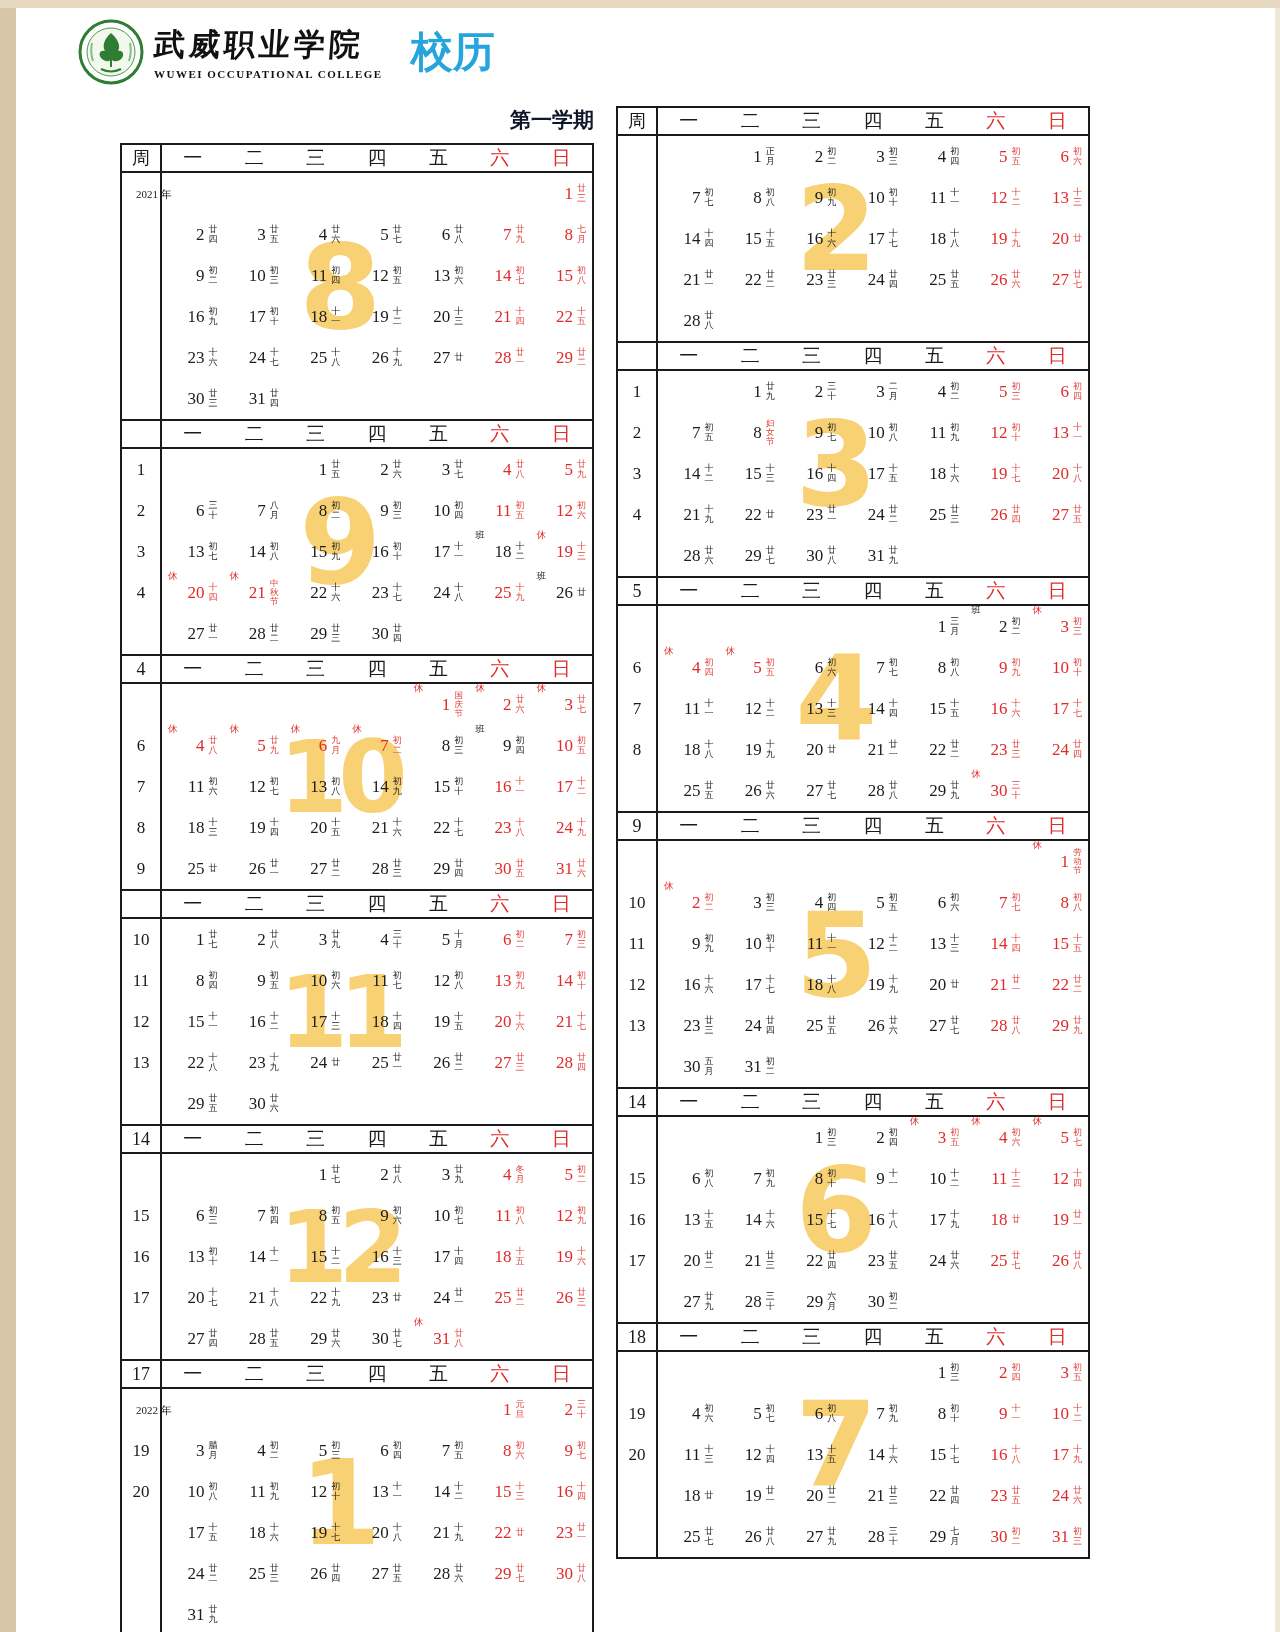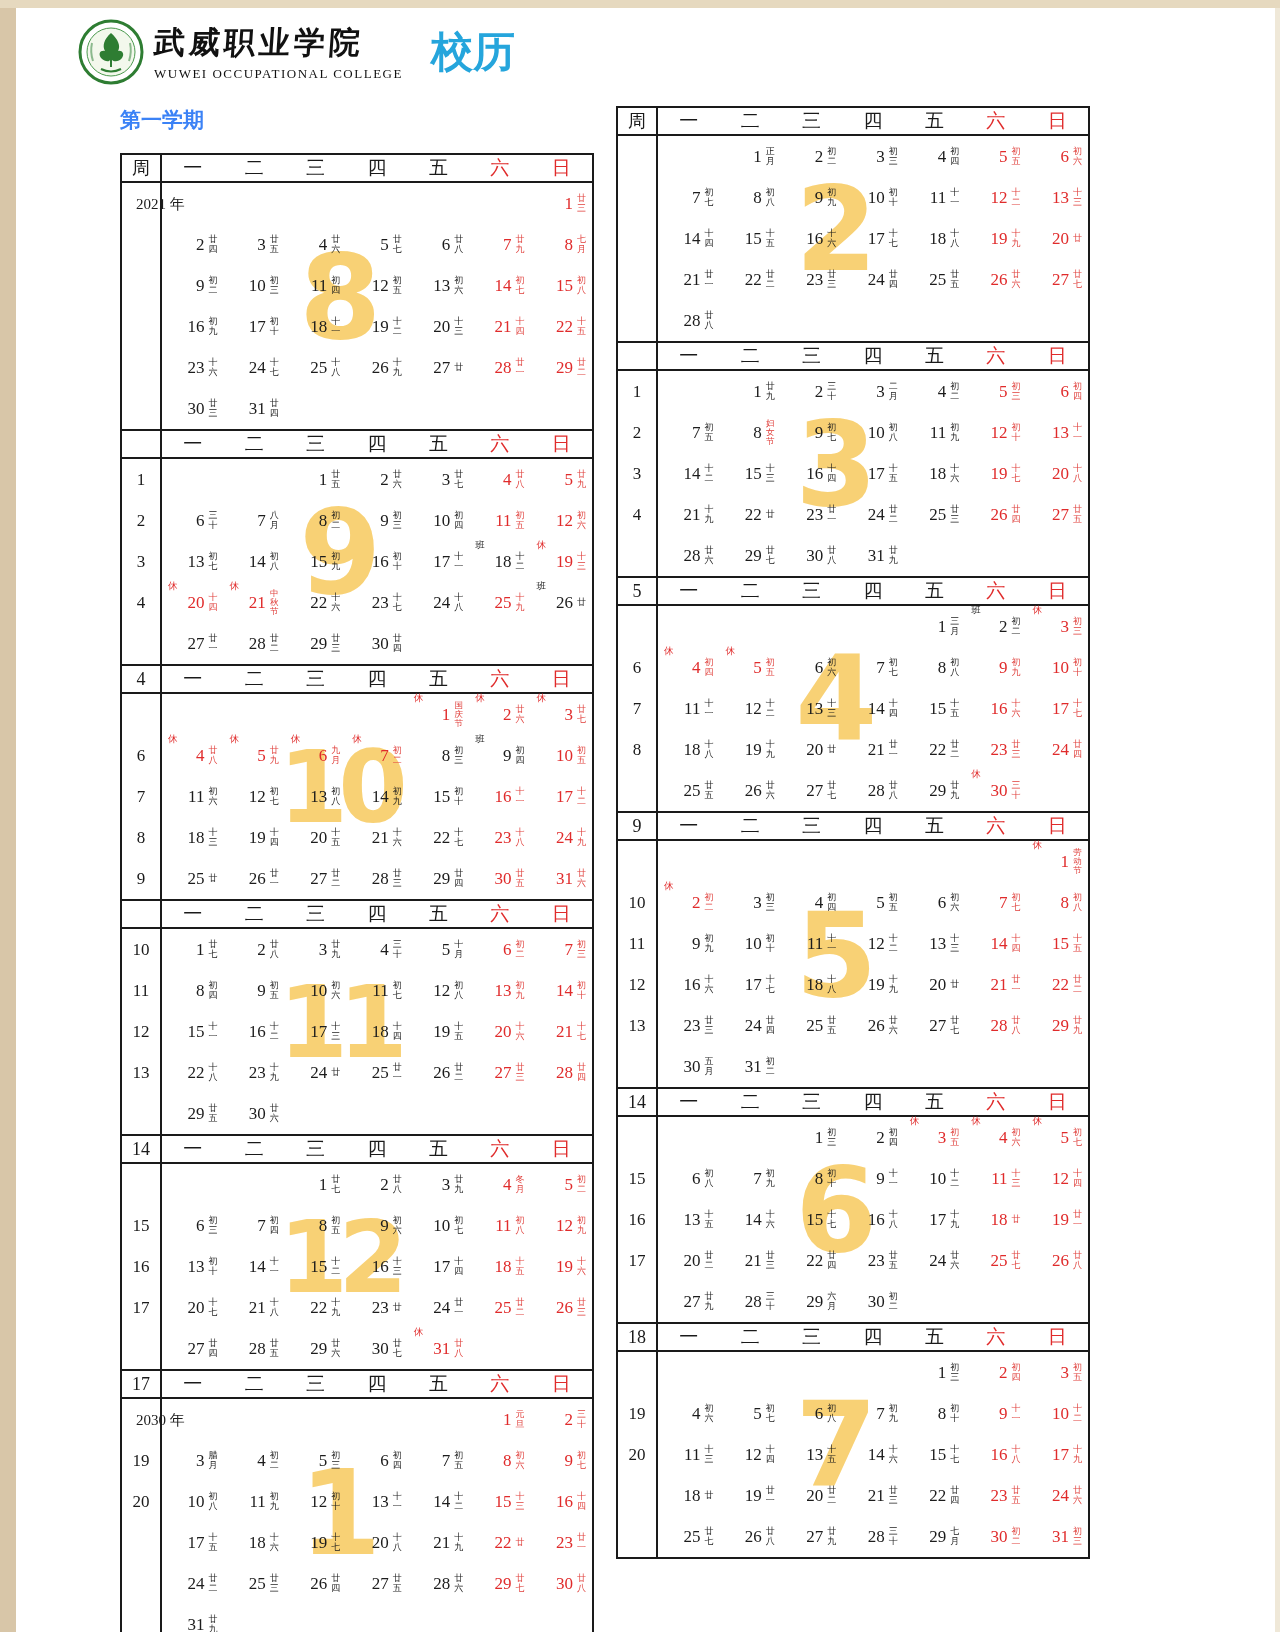--- a/index.html
+++ b/index.html
@@ -8,28 +8,28 @@
   .edge-left { position:absolute; left:0; top:0; width:16px; height:1632px; background:#d8c6a8; }
   .edge-top { position:absolute; left:0; top:0; width:1280px; height:8px; background:#e6d9bf; }
   .edge-right { position:absolute; right:0; top:0; width:5px; height:1632px; background:#efe8d8; }
   .page { position:absolute; left:16px; top:8px; width:1259px; }
 
   
   .hdrbar { display:flex; align-items:center; padding:8px 0 0 62px; height:80px; }
   .logo { display:flex; align-items:center; gap:10px; }
   .logo svg { display:block; }
   .logo-zh { font-size:31px; font-weight:bold; letter-spacing:4px; color:#111; font-family:"Liberation Serif",serif; transform:skewX(-4deg); }
-  .logo-en { font-size:13px; font-weight:normal; color:#111; letter-spacing:1.5px; margin-top:2px; }
+  .logo-en { font-size:11px; font-weight:bold; color:#111; letter-spacing:1.5px; margin-top:2px; }
   .cal-title { margin-left:28px; display:flex; align-items:baseline; gap:16px; }
   .cal-title .t1 { font-size:42px; font-weight:bold; color:#25a5dc; font-family:"Liberation Sans",sans-serif; }
   .cal-title .t2 { font-size:31px; color:#25a5dc; font-family:"Liberation Sans",sans-serif; }
 
   
   .tables { display:flex; gap:22px; padding-left:104px; margin-top:18px; }
-  .sem h2 { text-align:left; font-size:21px; font-weight:bold; color:#3b82f6; margin-bottom:19px; font-family:"Liberation Serif",serif; }
+  .sem h2 { text-align:right; font-size:21px; font-weight:bold; color:#0f172a; margin-bottom:9px; font-family:"Liberation Serif",serif; }
   .sem { width:474px; }
   .table { border:2px solid #1a1a1a; background:#fff; }
 
   .block { position:relative; border-top:2px solid #1a1a1a; }
   .block:first-child { border-top:none; }
   .wm { position:absolute; left:46%; top:52%; transform:translate(-50%,-50%); color:#f8cf6e; opacity:.95; font-family:"DejaVu Sans",sans-serif; font-weight:bold; font-size:118px; z-index:0; letter-spacing:-4px; pointer-events:none; }
   .wm.wide { font-size:100px; letter-spacing:-10px; }
 
   .row { display:grid; grid-template-columns:40px repeat(7,1fr); min-height:41px; position:relative; z-index:1; align-items:center; }
   .row.hdr { min-height:27px; border-bottom:2px solid #1a1a1a; }
@@ -41,21 +41,21 @@
   .cell { position:relative; height:100%; display:flex; align-items:center; justify-content:flex-end; padding-right:4px; }
   .num { font-size:17px; color:#1c1c1c; min-width:24px; text-align:right; }
   .num.red { color:#e02b2b; }
   .lunar { display:flex; flex-direction:column; align-items:center; width:13px; font-size:9px; line-height:1.05; color:#1c1c1c; margin-left:2px; }
   .lunar i { font-style:normal; display:block; }
   .lunar.red { color:#e0403c; }
   .lunar.long { font-size:8.5px; }
   .badge { position:absolute; top:0px; left:6px; font-size:9.5px; line-height:1; z-index:2; }
   .badge.bh { color:#e02b2b; }
   .badge.bb { color:#1c1c1c; }
-  .note { position:absolute; left:14px; top:50%; transform:translateY(-50%); font-size:15px; color:#1c1c1c; white-space:nowrap; }
+  .note { position:absolute; left:14px; top:50%; transform:translateY(-50%); font-size:11px; color:#1c1c1c; white-space:nowrap; }
 </style>
 </head>
 <body>
 
 <div class="edge-left"></div>
 <div class="edge-right"></div>
 <div class="edge-top"></div>
 
 <div class="page">
   <div class="hdrbar">
@@ -1346,21 +1346,21 @@
               <div class="wd">一</div>
               <div class="wd">二</div>
               <div class="wd">三</div>
               <div class="wd">四</div>
               <div class="wd">五</div>
               <div class="wd red">六</div>
               <div class="wd red">日</div>
             </div>
             <div class="row">
               <div class="wk"></div>
-              <div class="note">2030 年</div>
+              <div class="note">2022 年</div>
               <div class="cell"></div>
               <div class="cell"></div>
               <div class="cell"></div>
               <div class="cell"></div>
               <div class="cell"></div>
               <div class="cell">
                 <span class="num red">1</span>
                 <span class="lunar red">
                   <i>元</i>
                   <i>旦</i>

